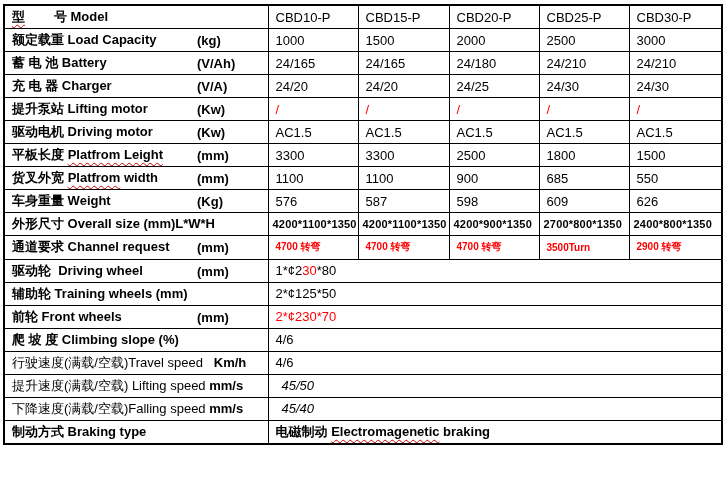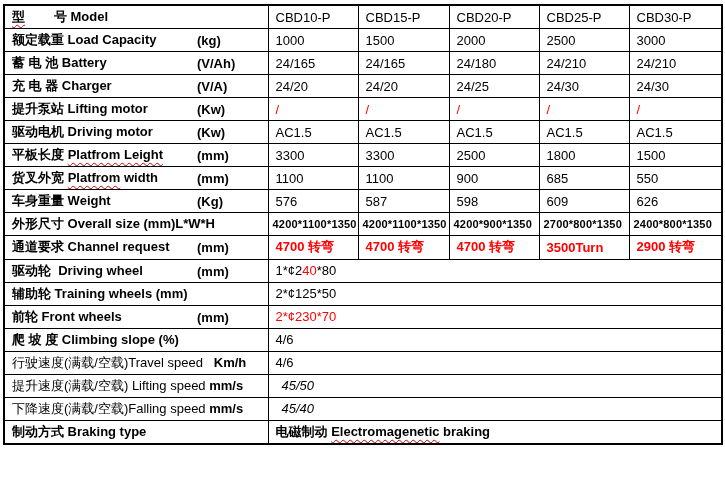--- a/index.html
+++ b/index.html
@@ -3,21 +3,21 @@
 <meta charset="utf-8">
 <style>
   html,body{margin:0;padding:0;background:#ffffff;}
   body{font-family:"Liberation Sans","DejaVu Sans",sans-serif;color:#000;width:725px;height:483px;overflow:hidden;}
   .sheet{padding:4px 0 0 3px;}
   table{border-collapse:collapse;table-layout:fixed;width:718px;border:2px solid #000;}
   td{border:1px solid #000;height:22.05px;font-size:13px;padding:0;overflow:hidden;white-space:nowrap;vertical-align:middle;background:#fff;}
   td.lbl{position:relative;padding-left:7px;}
   td.val{padding-left:7px;}
   td.sm{font-size:11px;padding-left:4px;letter-spacing:0.2px;}
-  td.ch{font-size:13px;margin-top:11px;}
+  td.ch{font-size:10px;margin-top:11px;}
   td.ind{padding-left:13px;font-style:italic;}
   .p{white-space:pre;}
   .b{font-weight:bold;}
   .r{color:#ff0000;}
   .w{text-decoration:underline;text-decoration-style:wavy;text-decoration-color:#c70000;text-decoration-thickness:1px;text-underline-offset:3px;}
   .u{position:absolute;left:192px;top:50%;transform:translateY(-50%);}
 </style>
 </head>
 <body>
 
@@ -115,21 +115,21 @@
         <tr>
           <td class="lbl"><span class="p b">通道要求 Channel request</span><span class="p b u">(mm)</span></td>
           <td class="val ch"><span class="p r b">4700 转弯</span></td>
           <td class="val ch"><span class="p r b">4700 转弯</span></td>
           <td class="val ch"><span class="p r b">4700 转弯</span></td>
           <td class="val ch"><span class="p r b">3500Turn</span></td>
           <td class="val ch"><span class="p r b">2900 转弯</span></td>
         </tr>
         <tr>
           <td class="lbl"><span class="p b">驱动轮&nbsp; Driving wheel</span><span class="p b u">(mm)</span></td>
-          <td class="val" colspan="5"><span class="p">1*¢2</span><span class="p r">40</span><span class="p">*80</span></td>
+          <td class="val" colspan="5"><span class="p">1*¢2</span><span class="p r">30</span><span class="p">*80</span></td>
         </tr>
         <tr>
           <td class="lbl"><span class="p b">辅助轮 Training wheels (mm)</span></td>
           <td class="val" colspan="5"><span class="p">2*¢125*50</span></td>
         </tr>
         <tr>
           <td class="lbl"><span class="p b">前轮 Front wheels</span><span class="p b u">(mm)</span></td>
           <td class="val" colspan="5"><span class="p r">2*¢230*70</span></td>
         </tr>
         <tr>

